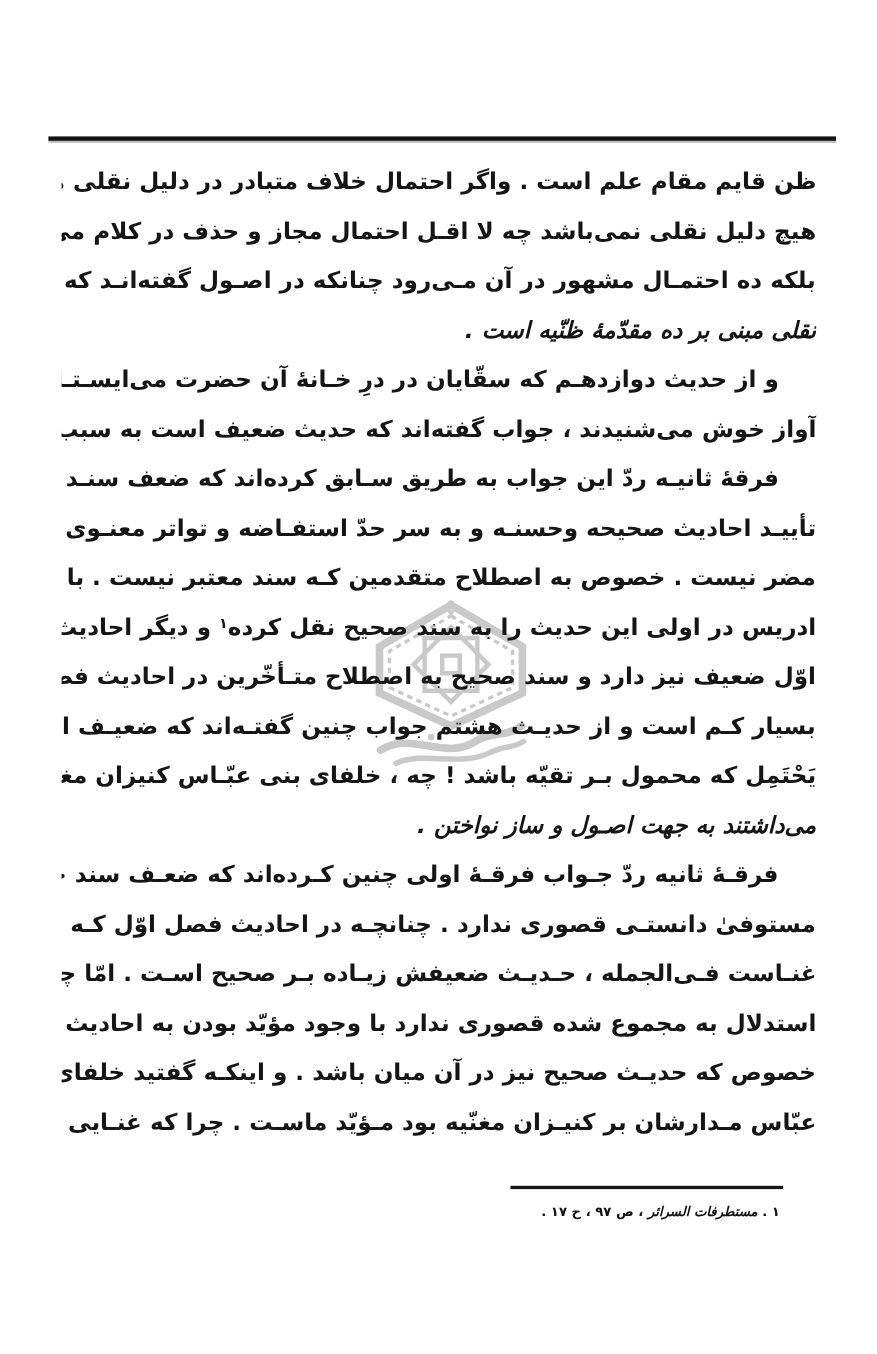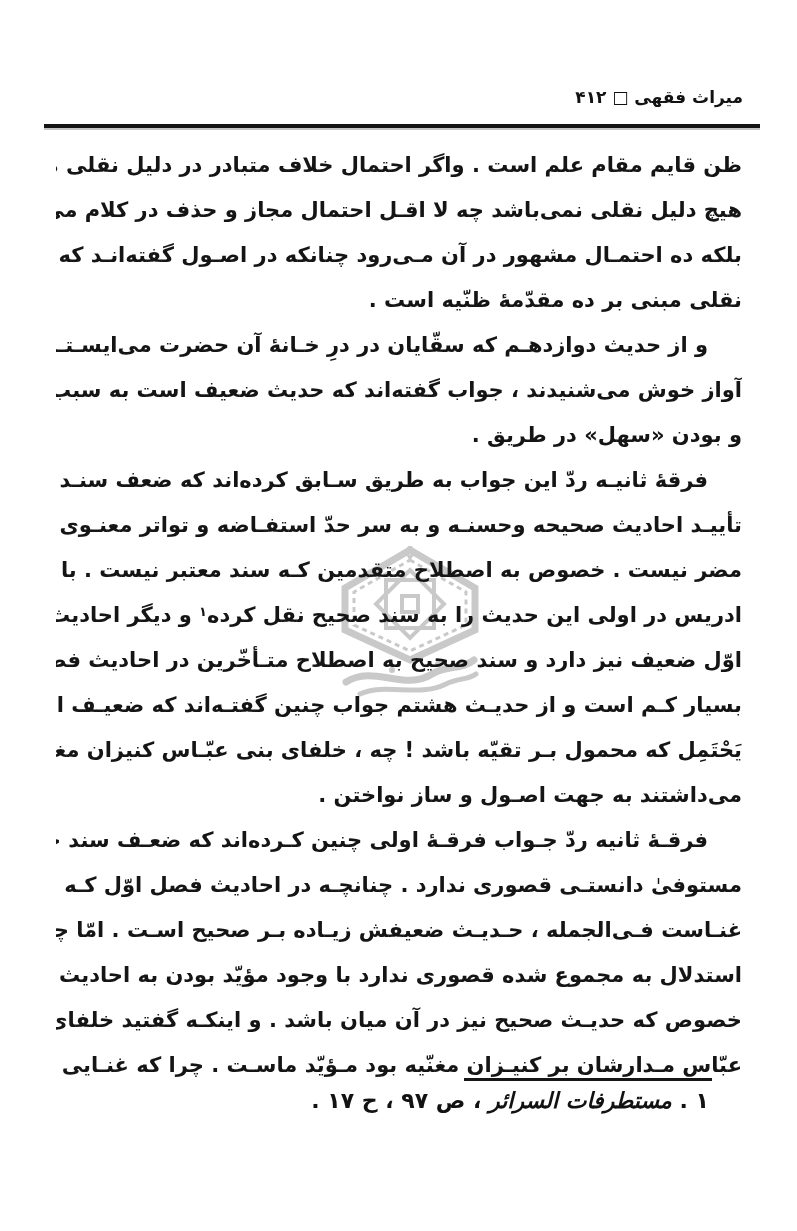--- a/index.html
+++ b/index.html
@@ -35,47 +35,46 @@
     z-index:2;
   }
   .tline{
     height:45px;line-height:45px;
     text-align:justify;
     text-align-last:justify;
     overflow:hidden;
     white-space:nowrap;
   }
   .tline.indent{padding-right:34px;}
-  .tline.end{text-align:center;text-align-last:right;}
+  .tline.end{text-align:center;text-align-last:right;font-style:italic;}
   sup.fn-mark{font-size:13px;line-height:0;vertical-align:6px;}
   
   .watermark{
     position:absolute;left:334px;top:546px;width:152px;height:152px;
     z-index:1;opacity:.62;
   }
   
   .footnote-rule{
     position:absolute;top:1078px;right:85px;width:248px;height:3px;
     background:#161616;
   }
   .footnote{
     position:absolute;top:1086px;right:88px;
     direction:rtl;text-align:center;
-    font-weight:bold;font-size:22px;line-height:30px;
+    font-weight:bold;font-size:12px;line-height:30px;
     white-space:nowrap;
   }
   .footnote .book-title{font-style:italic;}
 </style>
 </head>
 <body>
 
 <div class="page">
 
   <div class="header-row">
-    <span>میراث فقهی □ ۴۱۲</span>
   </div>
   <div class="header-rule"></div>
 
   <svg class="watermark" viewBox="0 0 152 152" fill="none" stroke="#a9a9a9">
 
     <path d="M76 4 L141 42 L141 84 L76 114 L11 84 L11 42 Z" stroke-width="7"></path>
     <path d="M76 14 L132 46 L132 79 L76 105 L20 79 L20 46 Z" stroke-width="3" stroke-dasharray="5 4"></path>
 
     <path d="M52 34 L100 34 L100 82 L52 82 Z" stroke-width="4"></path>
     <path d="M76 24 L110 58 L76 92 L42 58 Z" stroke-width="4"></path>
@@ -89,21 +88,20 @@
     <circle cx="104" cy="118" r="3" fill="#a9a9a9" stroke="none"></circle>
   </svg>
 
   <div class="body-col">
     <div class="tline">ظن قایم مقام علم است . واگر احتمال خلاف متبادر در دلیل نقلی مُضرّ باشد</div>
     <div class="tline">هیچ دلیل نقلی نمی‌باشد چه لا اقـل احتمال مجاز و حذف در کلام می‌باشد ،</div>
     <div class="tline">بلکه ده احتمـال مشهور در آن مـی‌رود چنانکه در اصـول گفته‌انـد که هـر دلیل</div>
     <div class="tline end">نقلی مبنی بر ده مقدّمهٔ ظنّیه است .</div>
     <div class="tline indent">و از حدیث دوازدهـم که سقّایان در درِ خـانهٔ آن حضرت می‌ایسـتـادند و</div>
     <div class="tline">آواز خوش می‌شنیدند ، جواب گفته‌اند که حدیث ضعیف است به سبب ارسال</div>
-    <div class="tline end">و بودن «سهل» در طریق .</div>
     <div class="tline indent">فرقهٔ ثانیـه ردّ این جواب به طریق سـابق کرده‌اند که ضعف سنـد با وجود</div>
     <div class="tline">تأییـد احادیث صحیحه وحسنـه و به سر حدّ استفـاضه و تواتر معنـوی رسیدن</div>
     <div class="tline">مضر نیست . خصوص به اصطلاح متقدمین کـه سند معتبر نیست . با آنکه ابن</div>
     <div class="tline">
       <span>ادریس در اولی این حدیث را به سند صحیح نقل کرده</span><sup class="fn-mark">۱</sup><span> و دیگر احادیث فصل</span>
     </div>
     <div class="tline">اوّل ضعیف نیز دارد و سند صحیح به اصطلاح متـأخّرین در احادیث فصل اول</div>
     <div class="tline">بسیار کـم است و از حدیـث هشتم جواب چنین گفتـه‌اند که ضعیـف است و</div>
     <div class="tline">یَحْتَمِل که محمول بـر تقیّه باشد ! چه ، خلفای بنی عبّـاس کنیزان مغنّیه را نگاه</div>
     <div class="tline end">می‌داشتند به جهت اصـول و ساز نواختن .</div>

